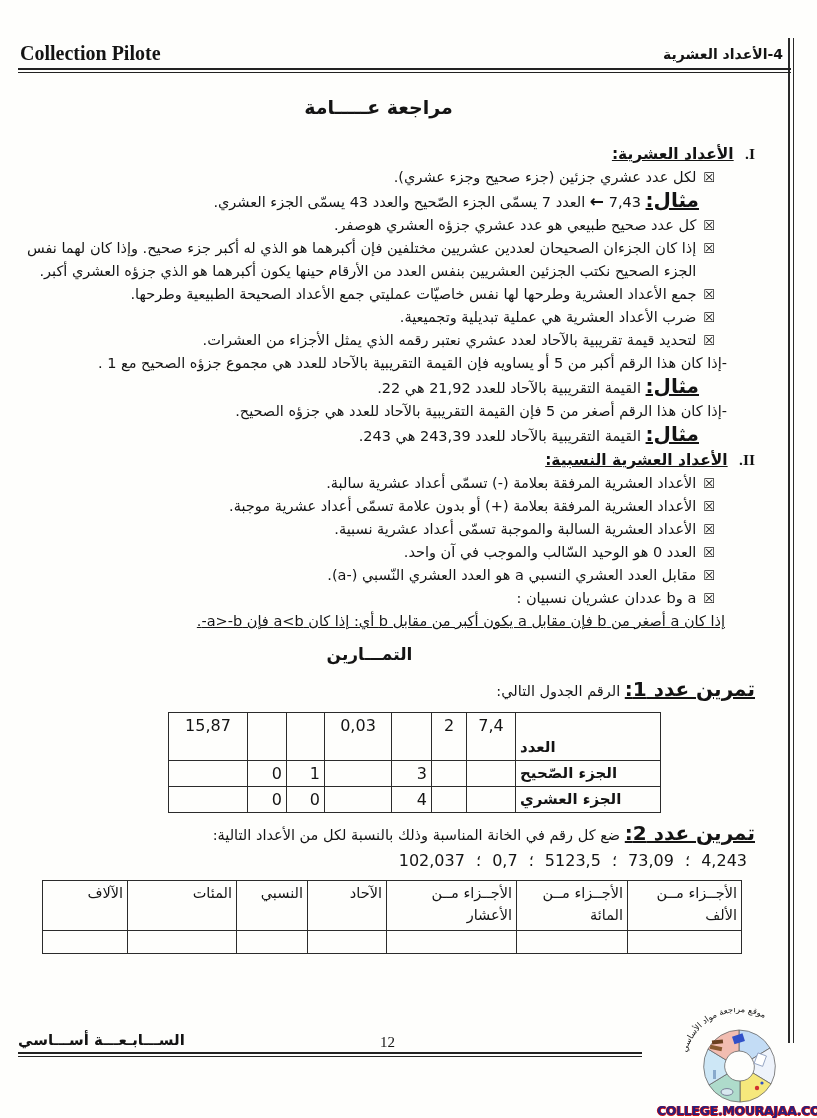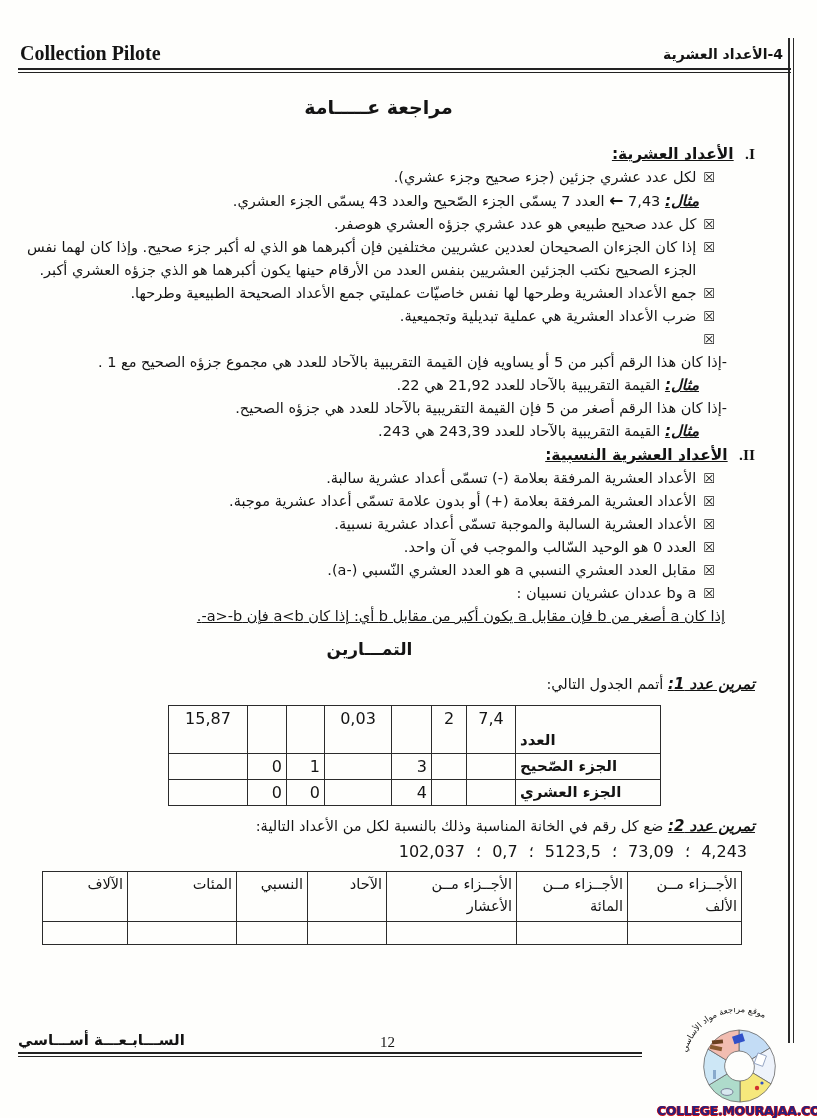--- a/index.html
+++ b/index.html
@@ -49,21 +49,21 @@
   .example .ex-label { font-weight:bold; text-decoration:underline; }
   .example .arrow { font-weight:bold; font-size:17px; }
   .note { margin-right:28px; }
   .subnote { margin-right:30px;text-decoration:underline; }
 
   .exercises-head {
     text-align:center; font-weight:bold; font-size:17px;
     margin:10px 0 12px -40px; letter-spacing:1px;
   }
   .ex-line { margin-top:4px; }
-  .ex-label { font-weight:bold; text-decoration:underline; font-size:15px;font-style:italic; }
+  .ex-label { font-weight:bold; text-decoration:underline; font-size:20px; }
 
   
   table { border-collapse:collapse; direction:rtl; }
   td,th { border:1.5px solid #2b2b2b; font-size:15px; padding:1px 4px; }
   .t1 { margin:9px 94px 0 0; }
   .t1 .r-num td { height:48px; vertical-align:top; text-align:center; font-size:16px; }
   .t1 td.lbl { vertical-align:bottom; text-align:left; font-weight:bold; font-size:15px; }
   .t1 .r-part td { height:26px; text-align:right; font-size:16px; }
   .t1 .r-part td.lbl2 { text-align:left; font-weight:bold; font-size:15px; vertical-align:middle; }
   .t2 { margin:8px 13px 0 0; }
@@ -141,20 +141,21 @@
       <span class="txt">جمع الأعداد العشرية وطرحها لها نفس خاصيّات عمليتي جمع الأعداد الصحيحة الطبيعية وطرحها.</span>
     </div>
 
     <div class="item">
       <span class="cb">☒</span>
       <span class="txt">ضرب الأعداد العشرية هي عملية تبديلية وتجميعية.</span>
     </div>
 
     <div class="item">
       <span class="cb">☒</span>
+      <span class="txt">لتحديد قيمة تقريبية بالآحاد لعدد عشري نعتبر رقمه الذي يمثل الأجزاء من العشرات.</span>
     </div>
 
     <div class="note">-إذا كان هذا الرقم أكبر من 5 أو يساويه فإن القيمة التقريبية بالآحاد للعدد هي مجموع جزؤه الصحيح مع 1 .</div>
 
     <div class="example">
       <span class="ex-label">مثال:</span>
       <span>القيمة التقريبية بالآحاد للعدد 21,92 هي 22.</span>
     </div>
 
     <div class="note">-إذا كان هذا الرقم أصغر من 5 فإن القيمة التقريبية بالآحاد للعدد هي جزؤه الصحيح.</div>
@@ -193,21 +194,21 @@
       <span class="cb">☒</span>
       <span class="txt">a وb عددان عشريان نسبيان :</span>
     </div>
 
     <div class="subnote">إذا كان a أصغر من b فإن مقابل a يكون أكبر من مقابل b أي: إذا كان a&lt;b فإن ‎-a&gt;-b.</div>
 
     <div class="exercises-head">التمـــارين</div>
 
     <div class="ex-line">
       <span class="ex-label">تمرين عدد 1:</span>
-      <span>أتمم الجدول التالي:</span>
+      <span>الرقم الجدول التالي:</span>
     </div>
 
     <table class="t1">
       <colgroup>
         <col style="width:145px">
           <col style="width:49px">
           <col style="width:35px">
         <col style="width:40px">
           <col style="width:67px">
           <col style="width:38px">

